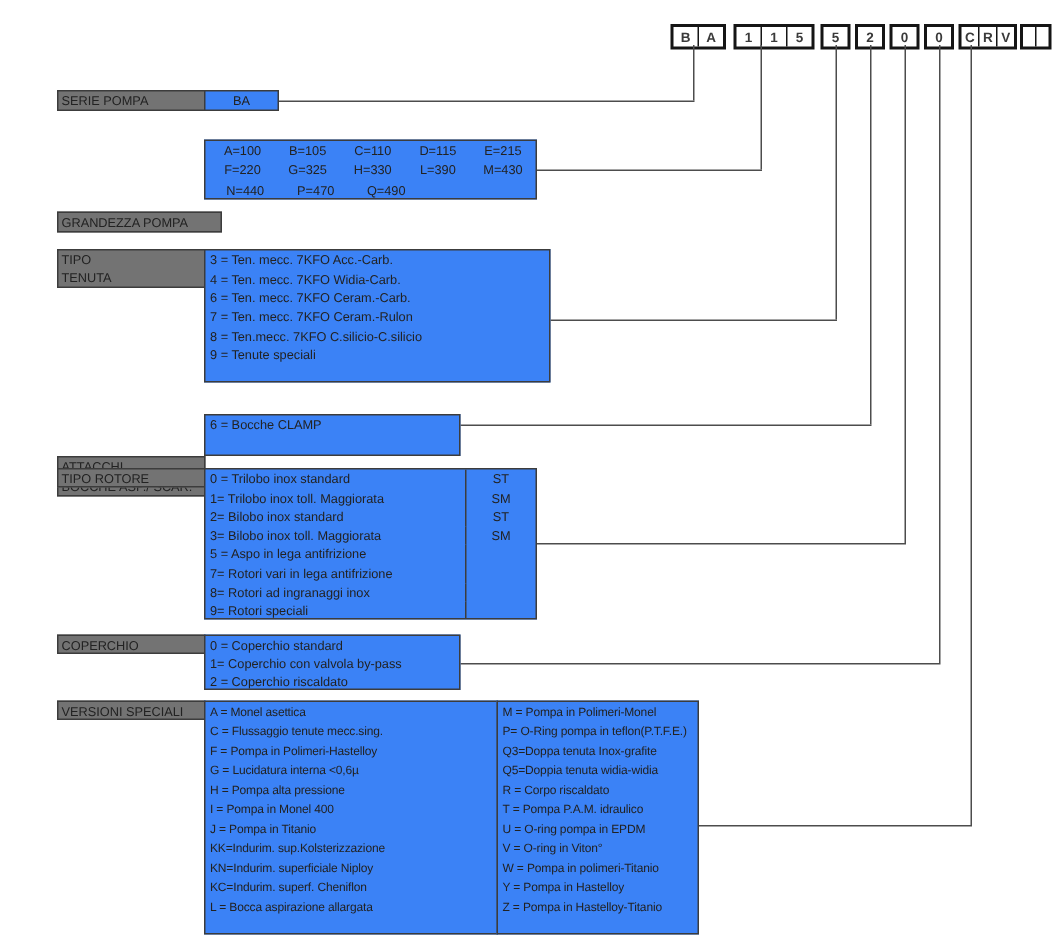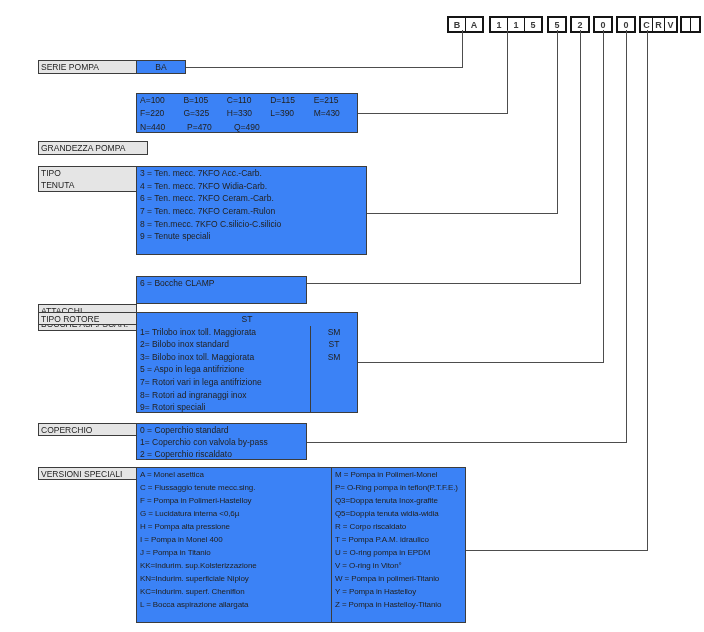--- a/index.html
+++ b/index.html
@@ -13,21 +13,21 @@
              justify-content:center;font-size:9px;font-weight:bold;color:#3a3a3a;}
   .code-cell:last-child{border-right:none;}
   .code-group.narrow .code-cell{width:11px;}
   .code-group.tiny .code-cell{width:8px;}
 
   
   .vline{position:absolute;width:1px;background:#4d4d4d;}
   .hline{position:absolute;height:1px;background:#4d4d4d;}
 
   
-  .sec-label{position:absolute;border:1px solid #3c3c3c;background:#e5e5e5;font-size:8.5px;
+  .sec-label{position:absolute;border:1px solid #3c3c3c;background:#737373;font-size:8.5px;
              padding:0 2px;line-height:12px;white-space:nowrap;overflow:hidden;box-sizing:border-box;}
   .sec-box{position:absolute;border:1px solid #3c3c3c;background:#3b82f6;box-sizing:border-box;overflow:hidden;}
   .row{line-height:12.7px;height:12.7px;padding-left:3px;font-size:8.5px;
        white-space:nowrap;overflow:hidden;}
   .row.h12{height:12px;line-height:12px;}
   .row.h135{height:13.5px;line-height:13.5px;}
 
   .center{display:flex;align-items:center;justify-content:center;}
 
   
@@ -97,21 +97,21 @@
   <div class="vline" style="left:626px;top:30px;height:412px;"></div>
   <div class="hline" style="left:307px;top:442px;width:320px;"></div>
 
   <div class="vline" style="left:647px;top:30px;height:520px;"></div>
   <div class="hline" style="left:466px;top:550px;width:182px;"></div>
 
   <div class="sec-label" style="left:38px;top:60px;width:99px;height:14px;">SERIE POMPA</div>
   <div class="sec-box center" style="left:136px;top:60px;width:50px;height:14px;font-size:8.5px;">BA</div>
 
   <div class="sec-label" style="left:38px;top:93px;width:110px;height:14px;margin-top:48px;">GRANDEZZA POMPA</div>
-  <div class="sec-box" style="left:136px;top:93px;width:222px;height:40px;padding-left:3px;">
+  <div class="sec-box" style="left:136px;top:93px;width:222px;height:40px;padding-left:3px;text-align:center;">
     <div class="grow">
       <span class="gcell">A=100</span>
       <span class="gcell">B=105</span>
       <span class="gcell">C=110</span>
       <span class="gcell">D=115</span>
       <span class="gcell">E=215</span>
     </div>
     <div class="grow">
       <span class="gcell">F=220</span>
       <span class="gcell">G=325</span>
@@ -143,20 +143,21 @@
     <div>ATTACCHI</div>
     <div>BOCCHE ASP./ SCAR.</div>
   </div>
   <div class="sec-box" style="left:136px;top:276px;width:171px;height:28px;">
     <div class="row h135">6 = Bocche CLAMP</div>
   </div>
 
   <div class="sec-label" style="left:38px;top:312px;width:99px;height:13px;">TIPO ROTORE</div>
   <div class="sec-box" style="left:136px;top:312px;width:222px;height:101px;">
     <div class="rrow">
+      <div class="rtext">0 = Trilobo inox standard</div>
       <div class="rsuffix">ST</div>
     </div>
     <div class="rrow">
       <div class="rtext">1= Trilobo inox toll. Maggiorata</div>
       <div class="rsuffix">SM</div>
     </div>
     <div class="rrow">
       <div class="rtext">2= Bilobo inox standard</div>
       <div class="rsuffix">ST</div>
     </div>

